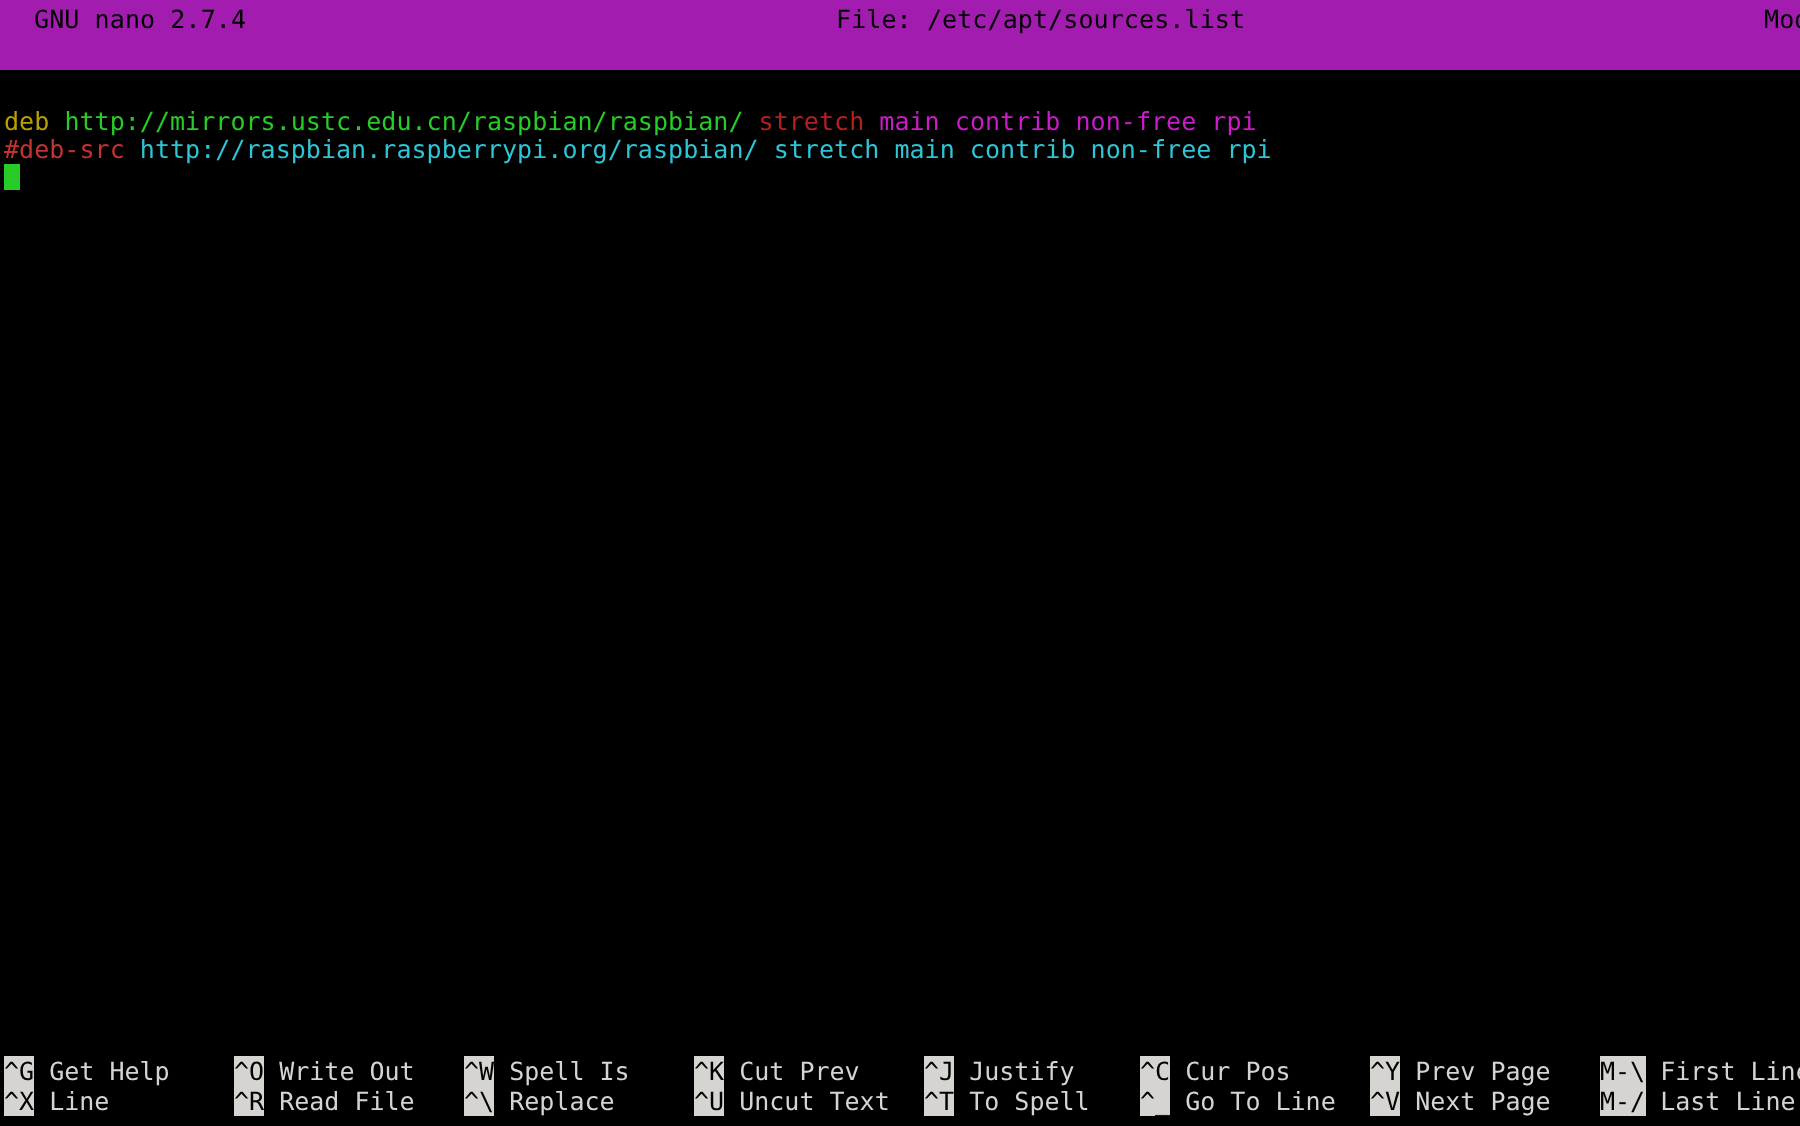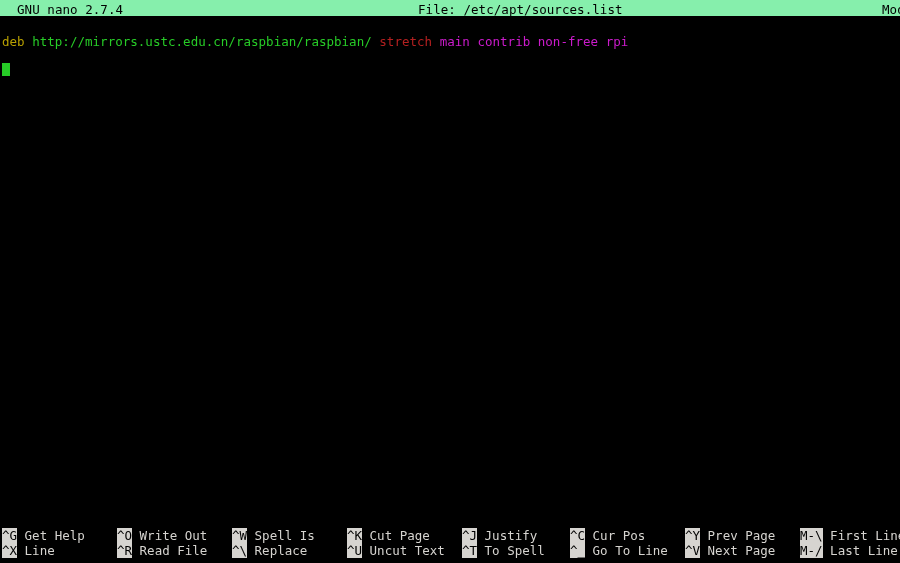--- a/index.html
+++ b/index.html
@@ -22,22 +22,22 @@
     width: 900px;
     height: 563px;
     background: #000000;
     display: flex;
     flex-direction: column;
   }
 
   
   .titlebar {
     position: relative;
-    height: 16px;
-    background: #86efac;
+    height: 35px;
+    background: #a21caf;
     color: #000000;
     flex: 0 0 auto;
     white-space: pre;
     overflow: hidden;
   }
   .titlebar .tb-cell {
     position: absolute;
     top: 2px;
     white-space: pre;
     letter-spacing: 0.05px;
@@ -133,32 +133,33 @@
     <span class="tb-cell tb-version">GNU nano 2.7.4</span>
     <span class="tb-cell tb-file">File: /etc/apt/sources.list</span>
     <span class="tb-cell tb-mod">Mod</span>
   </div>
 
   <div class="editor">
 
     <div class="eline eline-1"><span class="c-keyword">deb </span><span class="c-url">http://mirrors.ustc.edu.cn/raspbian/raspbian/ </span><span class="c-dist">stretch </span><span class="c-comps">main contrib non-free rpi</span></div>
 
 
+    <div class="eline eline-3"><span class="c-srcdeb">#deb-src</span><span class="c-comment"> http://raspbian.raspberrypi.org/raspbian/ stretch main contrib non-free rpi</span></div>
 
     <div class="cursor"></div>
   </div>
 
   <div class="helpbar" id="helpbar">
       <div class="help-entry hrow-0 hcol-0"><span class="help-key">^G</span><span class="help-label"> Get Help</span></div>
       <div class="help-entry hrow-1 hcol-0"><span class="help-key">^X</span><span class="help-label"> Line</span></div>
       <div class="help-entry hrow-0 hcol-1"><span class="help-key">^O</span><span class="help-label"> Write Out</span></div>
       <div class="help-entry hrow-1 hcol-1"><span class="help-key">^R</span><span class="help-label"> Read File</span></div>
       <div class="help-entry hrow-0 hcol-2"><span class="help-key">^W</span><span class="help-label"> Spell Is</span></div>
       <div class="help-entry hrow-1 hcol-2"><span class="help-key">^\</span><span class="help-label"> Replace</span></div>
-      <div class="help-entry hrow-0 hcol-3"><span class="help-key">^K</span><span class="help-label"> Cut Page</span></div>
+      <div class="help-entry hrow-0 hcol-3"><span class="help-key">^K</span><span class="help-label"> Cut Prev</span></div>
       <div class="help-entry hrow-1 hcol-3"><span class="help-key">^U</span><span class="help-label"> Uncut Text</span></div>
       <div class="help-entry hrow-0 hcol-4"><span class="help-key">^J</span><span class="help-label"> Justify</span></div>
       <div class="help-entry hrow-1 hcol-4"><span class="help-key">^T</span><span class="help-label"> To Spell</span></div>
       <div class="help-entry hrow-0 hcol-5"><span class="help-key">^C</span><span class="help-label"> Cur Pos</span></div>
       <div class="help-entry hrow-1 hcol-5"><span class="help-key">^_</span><span class="help-label"> Go To Line</span></div>
       <div class="help-entry hrow-0 hcol-6"><span class="help-key">^Y</span><span class="help-label"> Prev Page</span></div>
       <div class="help-entry hrow-1 hcol-6"><span class="help-key">^V</span><span class="help-label"> Next Page</span></div>
       <div class="help-entry hrow-0 hcol-7"><span class="help-key">M-\</span><span class="help-label"> First Line</span></div>
       <div class="help-entry hrow-1 hcol-7"><span class="help-key">M-/</span><span class="help-label"> Last Line</span></div>
     </div>

